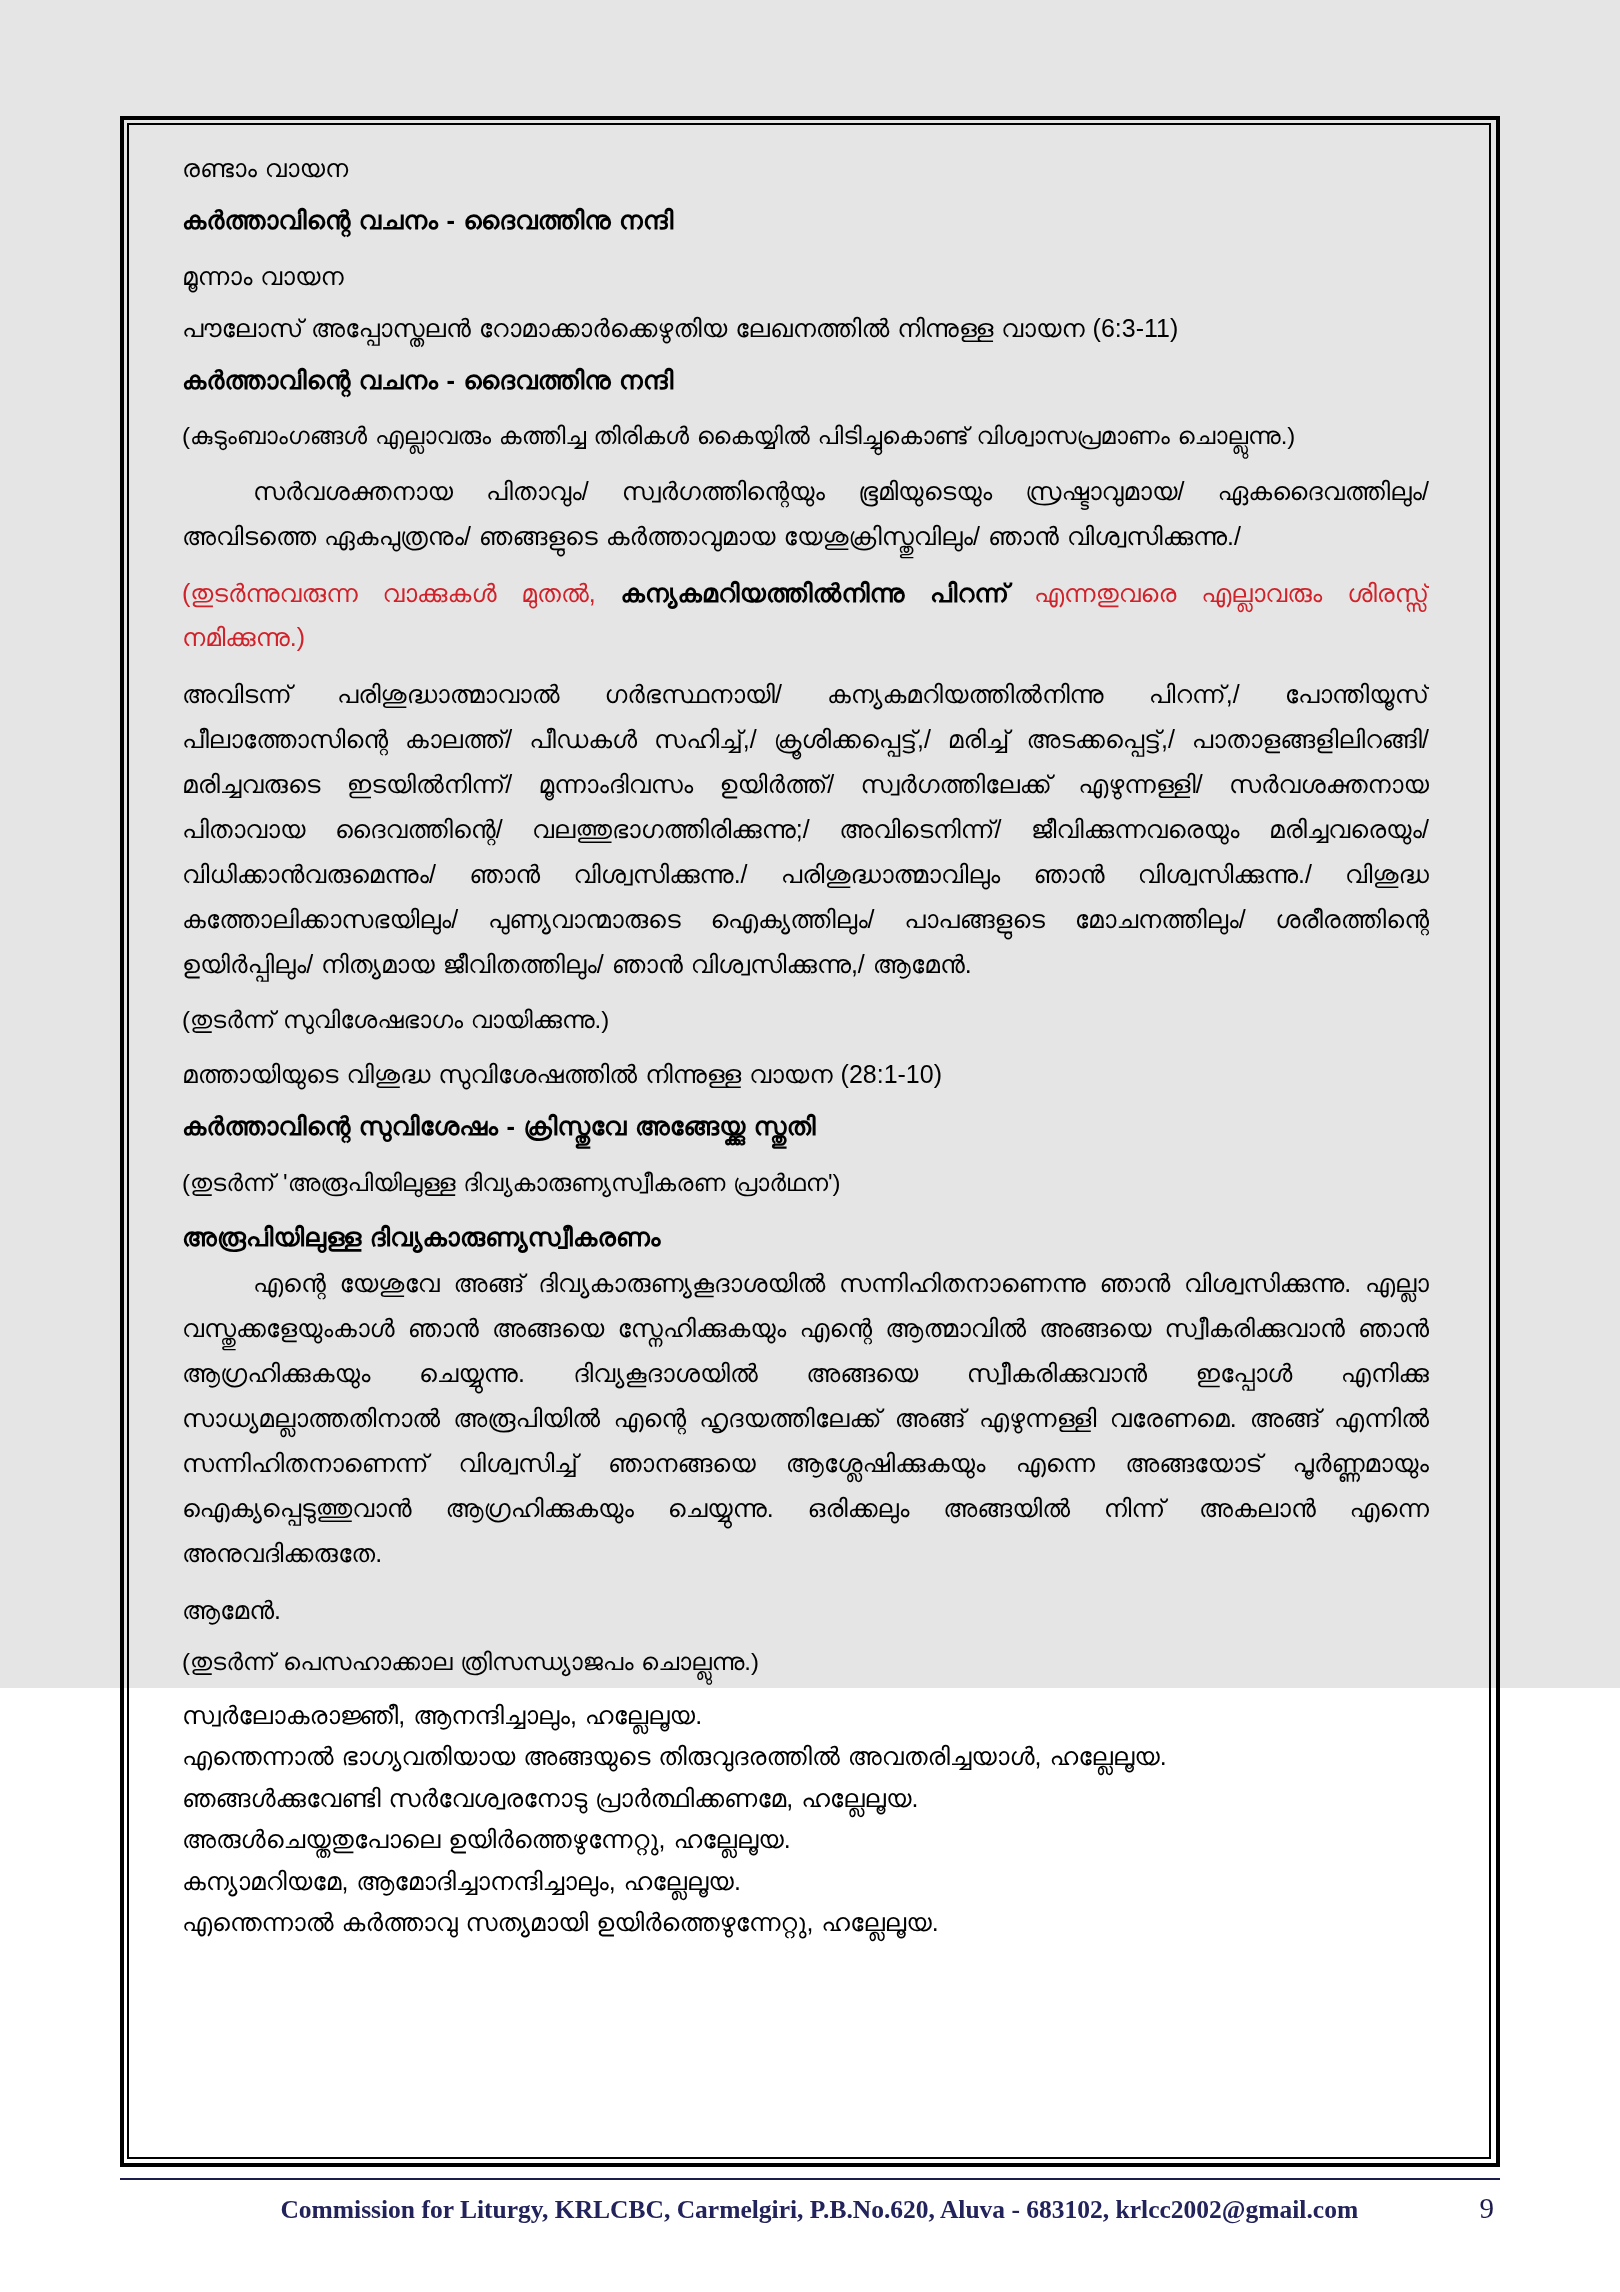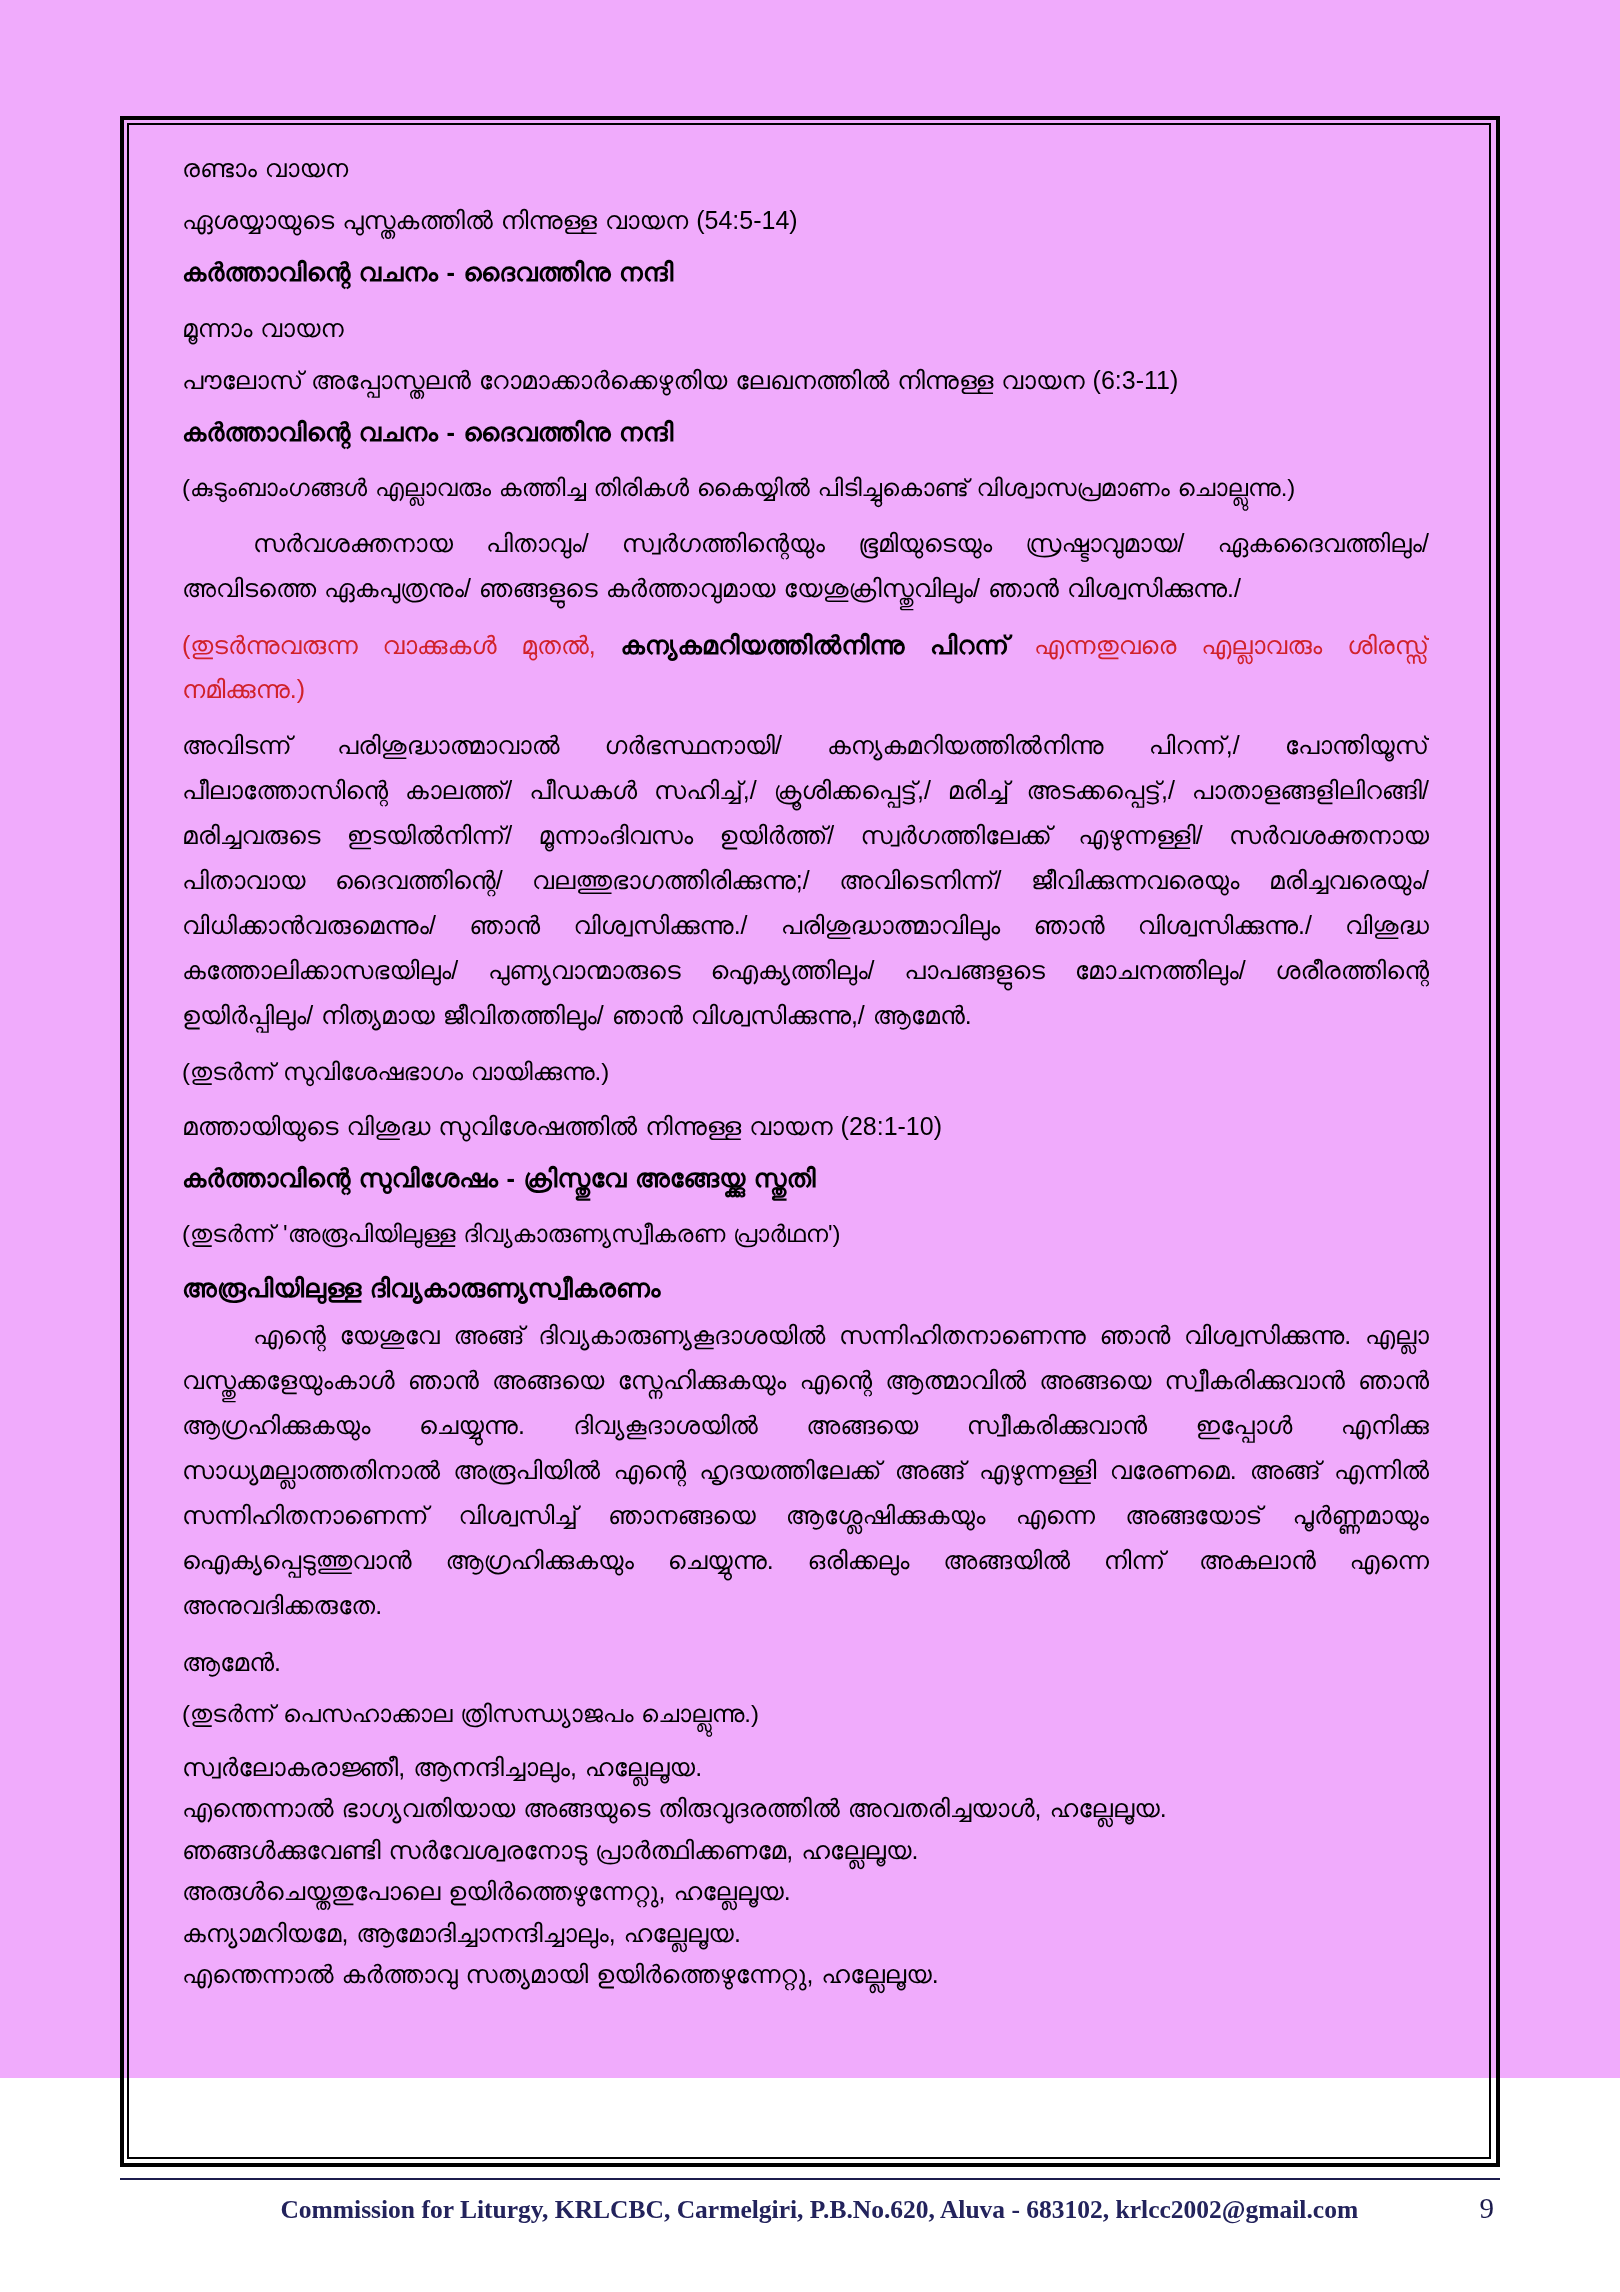--- a/index.html
+++ b/index.html
@@ -10,23 +10,23 @@
   body {
     width: 1620px;
     height: 2293px;
     font-family: "Liberation Sans", sans-serif;
     -webkit-font-smoothing: none;
   }
 
   .page {
     position: relative;
     width: 1620px;
-    height: 2078px;
+    height: 1688px;
     box-sizing: border-box;
-    background: #f0abfc;
+    background: #e5e5e5;
   }
 
   
   .frame-outer {
     position: absolute;
     left: 120px;
     top: 116px;
     width: 1380px;
     height: 2051px;
     border: 4.9px solid #000000;
@@ -130,21 +130,20 @@
 
 <div class="page">
 
   <div class="frame-outer"></div>
   <div class="frame-inner"></div>
 
   <div class="content">
 
     <p class="ml tight">രണ്ടാം വായന</p>
 
-    <p class="ml tight">ഏശയ്യായുടെ പുസ്തകത്തിൽ നിന്നുള്ള വായന (54:5-14)</p>
 
     <p class="ml bold">കർത്താവിന്റെ വചനം - ദൈവത്തിനു നന്ദി</p>
 
     <p class="ml tight">മൂന്നാം വായന</p>
 
     <p class="ml tight">പൗലോസ് അപ്പോസ്തലൻ റോമാക്കാർക്കെഴുതിയ ലേഖനത്തിൽ നിന്നുള്ള വായന (6:3-11)</p>
 
     <p class="ml bold">കർത്താവിന്റെ വചനം - ദൈവത്തിനു നന്ദി</p>
 
     <p class="ml rubric">(കുടുംബാംഗങ്ങൾ എല്ലാവരും കത്തിച്ച തിരികൾ കൈയ്യിൽ പിടിച്ചുകൊണ്ട് വിശ്വാസപ്രമാണം ചൊല്ലുന്നു.)</p>

